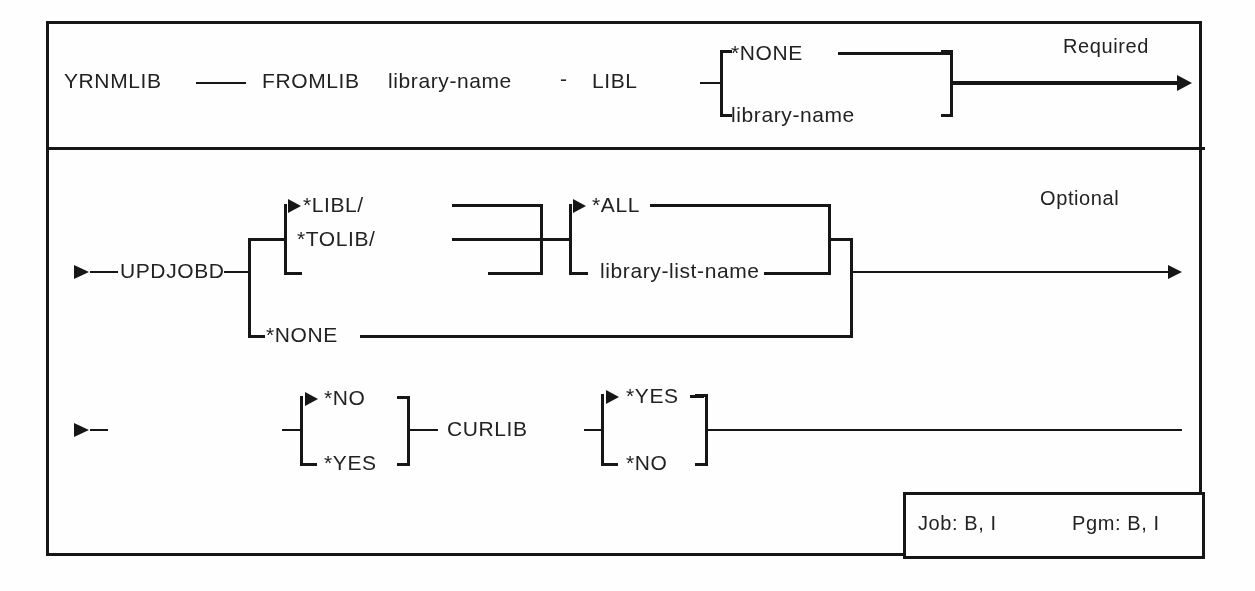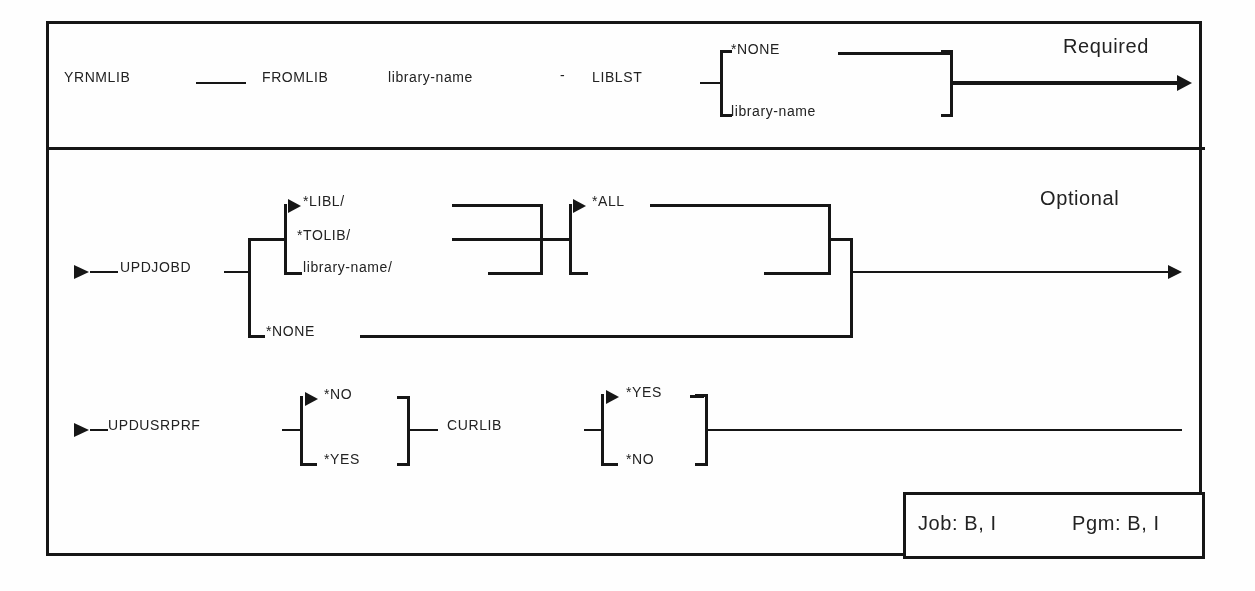--- a/index.html
+++ b/index.html
@@ -11,53 +11,52 @@
   .frame{
     position:absolute;left:46px;top:21px;width:1156px;height:535px;
     border:3px solid #161616;box-sizing:border-box;background:transparent;
   }
   .divider{position:absolute;left:46px;top:147px;width:1159px;height:3px;background:#161616;}
   .env-box{
     position:absolute;left:903px;top:492px;width:302px;height:67px;
     border:3px solid #161616;box-sizing:border-box;background:#fefefe;
   }
   .t{
-    position:absolute;font-size:14px;line-height:1.15;letter-spacing:0.6px;
+    position:absolute;font-size:21px;line-height:1.15;letter-spacing:0.6px;
     white-space:pre;color:#222;
   }
   .t.small{font-size:20px;}
   .seg{position:absolute;background:#161616;}
   .tri{position:absolute;width:0;height:0;border-style:solid;border-color:transparent transparent transparent #161616;}
 </style>
 </head>
 <body>
 
 <div class="canvas">
 
   <div class="frame"></div>
   <div class="divider"></div>
 
   <span class="t" style="left:64px;top:69px">YRNMLIB</span>
   <span class="t" style="left:262px;top:69px">FROMLIB</span>
   <span class="t" style="left:388px;top:69px">library-name</span>
   <span class="t" style="left:560px;top:67px">-</span>
-  <span class="t" style="left:592px;top:69px">LIBLST</span>
+  <span class="t" style="left:592px;top:69px">LIBL</span>
   <span class="t" style="left:731px;top:41px">*NONE</span>
   <span class="t" style="left:731px;top:103px">library-name</span>
   <span class="t small" style="left:1063px;top:35px">Required</span>
 
   <span class="t" style="left:120px;top:259px">UPDJOBD</span>
   <span class="t" style="left:303px;top:193px">*LIBL/</span>
   <span class="t" style="left:297px;top:227px">*TOLIB/</span>
-  <span class="t" style="left:303px;top:259px">library-name/</span>
   <span class="t" style="left:266px;top:323px">*NONE</span>
   <span class="t" style="left:592px;top:193px">*ALL</span>
+  <span class="t" style="left:600px;top:259px">library-list-name</span>
   <span class="t small" style="left:1040px;top:187px">Optional</span>
 
-  <span class="t" style="left:108px;top:417px">UPDUSRPRF</span>
   <span class="t" style="left:324px;top:386px">*NO</span>
   <span class="t" style="left:324px;top:451px">*YES</span>
   <span class="t" style="left:447px;top:417px">CURLIB</span>
   <span class="t" style="left:626px;top:384px">*YES</span>
   <span class="t" style="left:626px;top:451px">*NO</span>
 
   <div class="env-box"></div>
   <span class="t small" style="left:918px;top:512px">Job: B, I</span>
   <span class="t small" style="left:1072px;top:512px">Pgm: B, I</span>
 <div class="seg" style="left: 196px; top: 82px; width: 50px; height: 2px;"></div>

